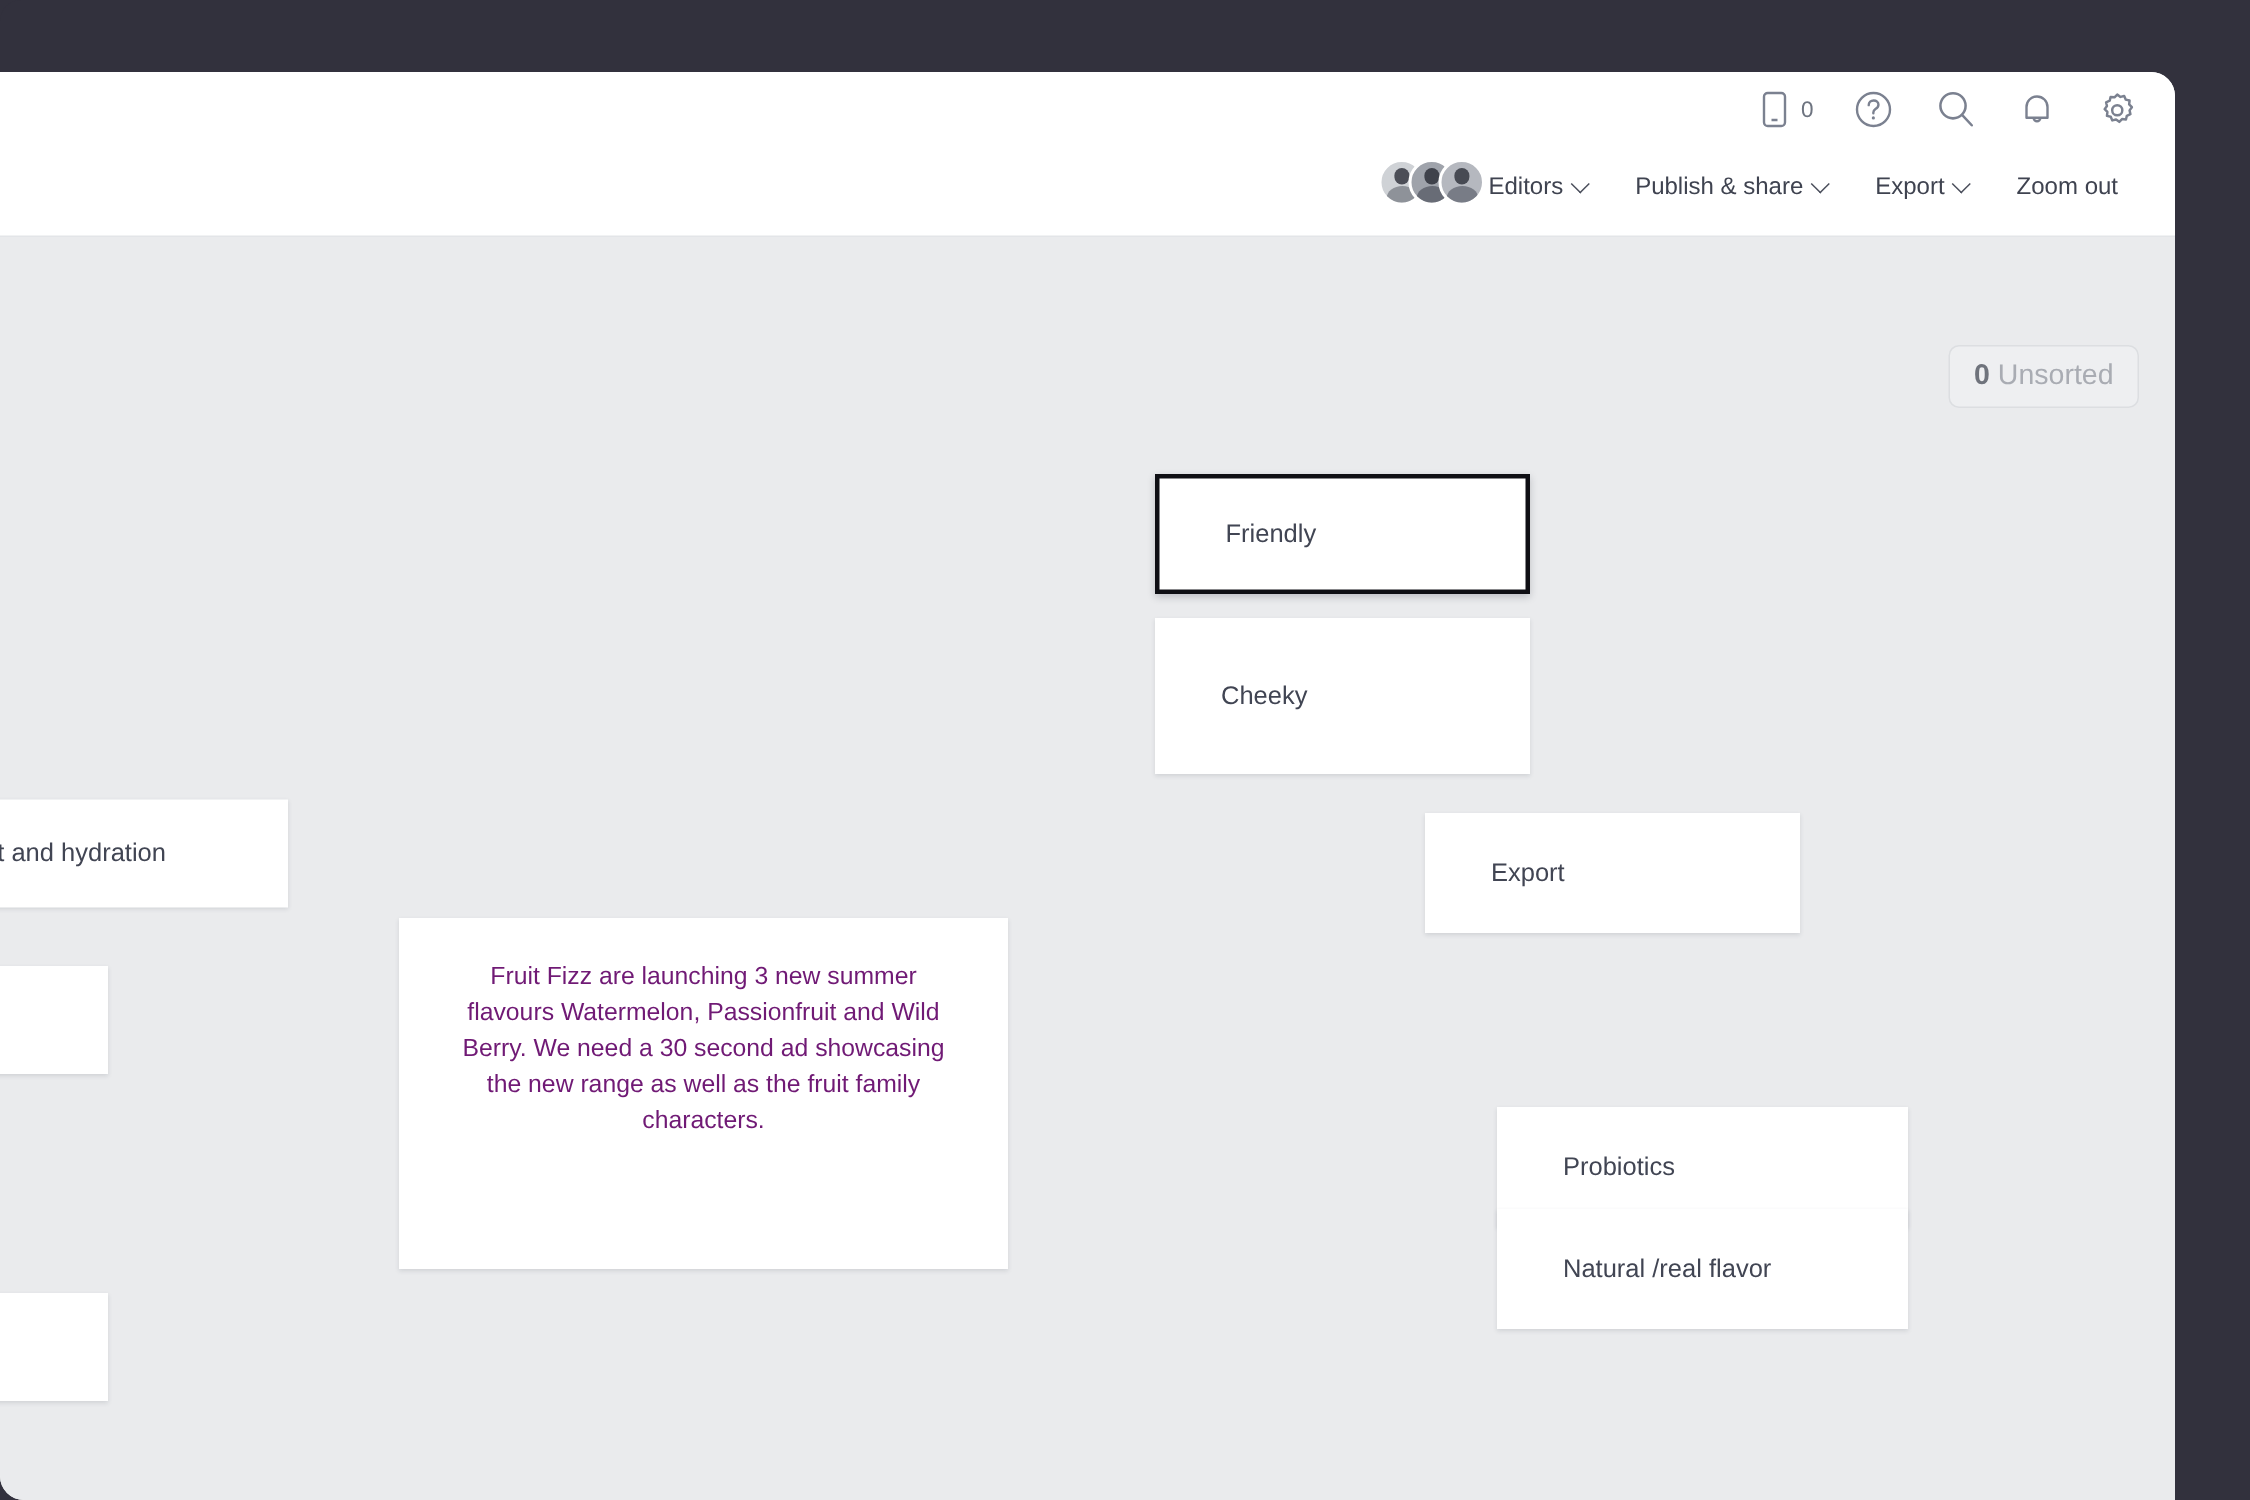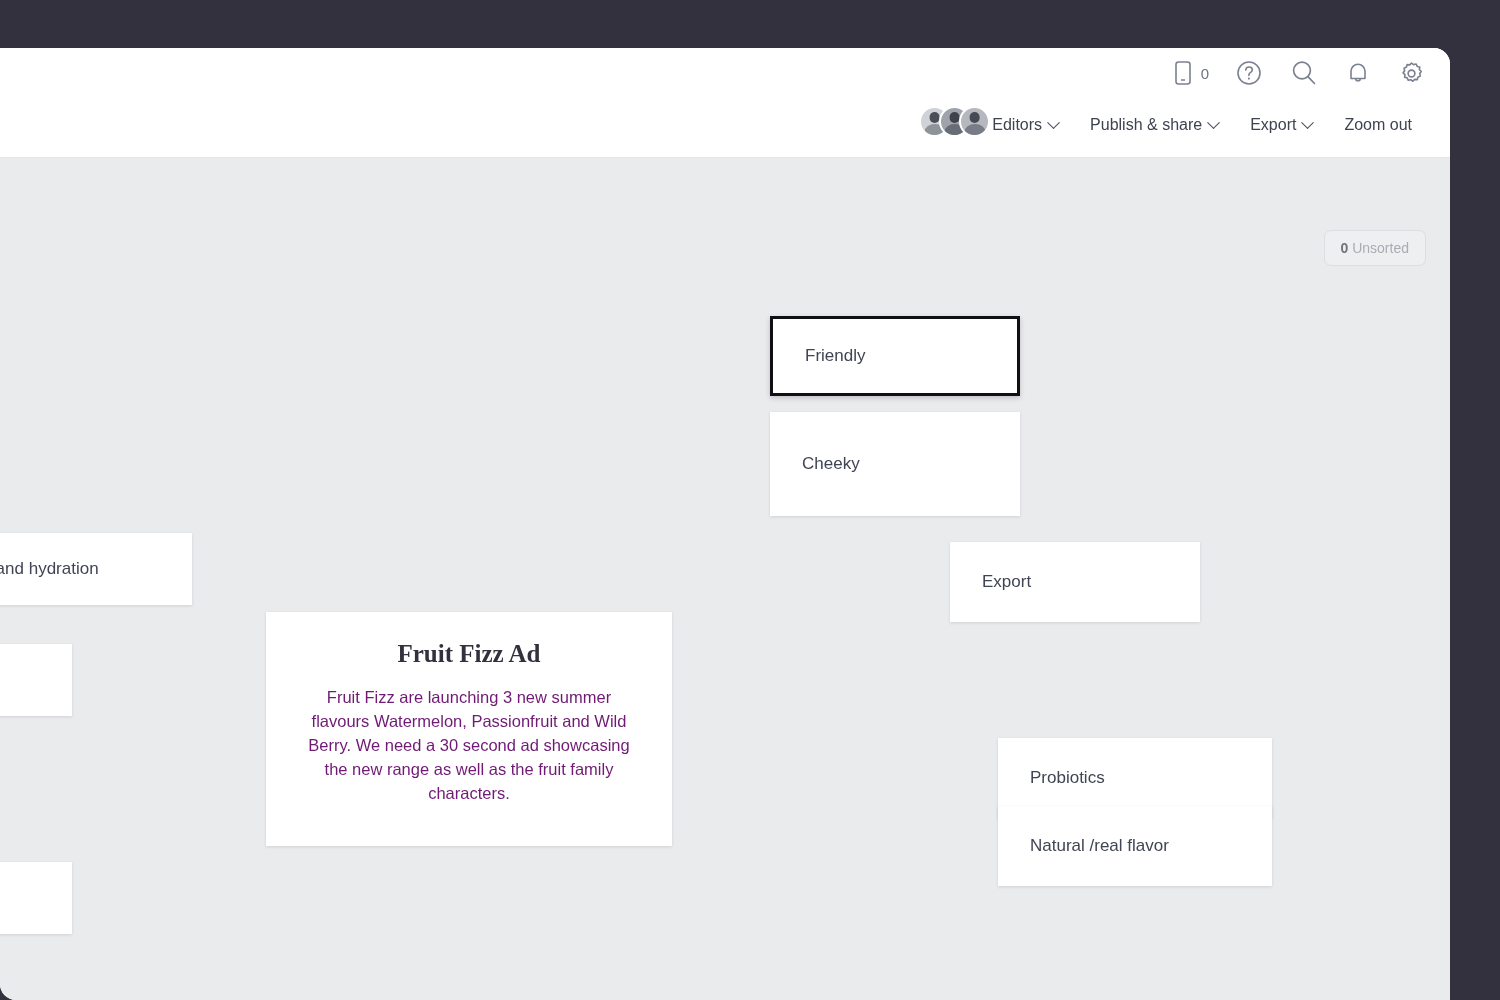--- a/index.html
+++ b/index.html
@@ -165,38 +165,38 @@
 
   
   #unsorted-badge {
     position: absolute;
     right: 24px;
     top: 72px;
     padding: 9px 16px;
     background: #eeeff1;
     border: 1px solid #dcdee1;
     border-radius: 7px;
-    font-size: 14px;
+    font-size: 19px;
     color: #a9acb3;
     white-space: nowrap;
     cursor: pointer;
   }
   #unsorted-badge .count {
     color: #6f737c;
     font-weight: bold;
   }
 
   
   .card {
     position: absolute;
     background: #ffffff;
     box-shadow: 0 1px 3px rgba(40,45,60,0.13);
     display: flex;
     align-items: center;
-    padding: 0 32px;
+    padding: 0 44px;
     font-size: 17px;
     color: #414553;
     cursor: pointer;
   }
   .card.selected {
     border: 3px solid #0f0f14;
     box-shadow: 0 2px 5px rgba(30,35,48,0.22);
   }
 
   .card.note {
@@ -333,20 +333,19 @@
           </div>
           <div class="card" style="left: 998px; top: 580px; width: 274px; height: 80px;">
             <span>Probiotics</span>
           </div>
           <div class="card" style="left: 998px; top: 648px; width: 274px; height: 80px;">
             <span>Natural /real flavor</span>
           </div>
         </div>
 
       <div class="card note" id="note-card" style="left: 266px; top: 454px; width: 406px; height: 234px;">
-        <div class="note-title">Fruit Fizz Ad</div>
         <div class="note-body">Fruit Fizz are launching 3 new summer flavours Watermelon, Passionfruit and Wild Berry. We need a 30 second ad showcasing the new range as well as the fruit family characters.</div>
       </div>
 
     </div>
 
   </div>
 </div>
 
 </body></html>

